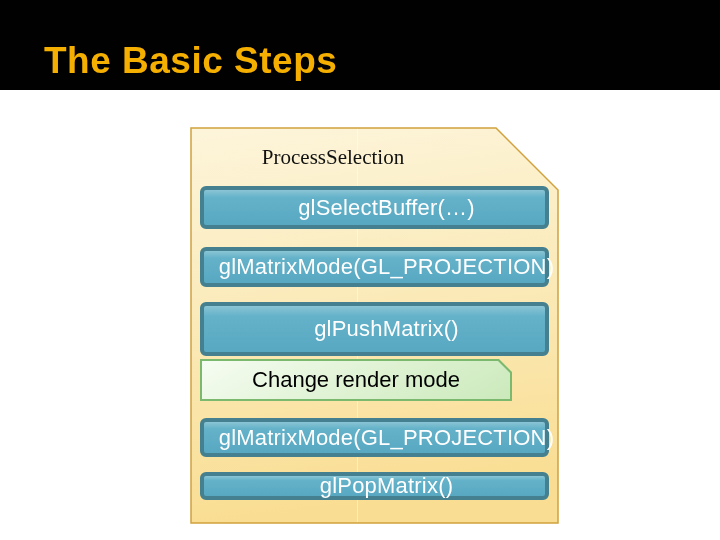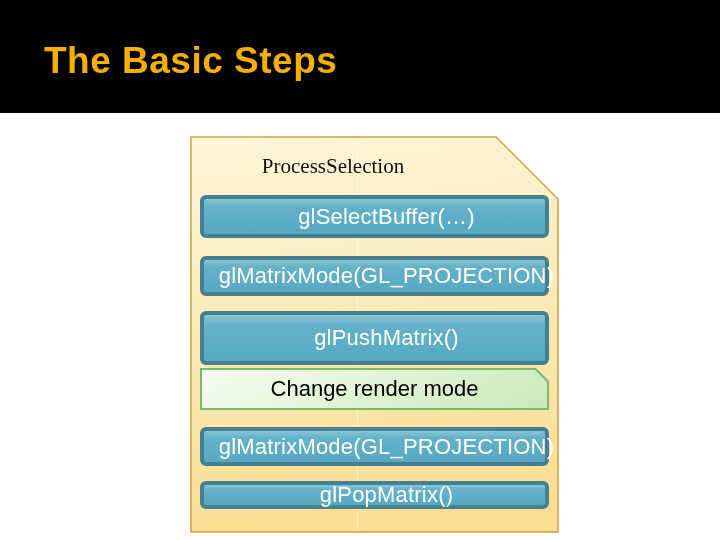--- a/index.html
+++ b/index.html
@@ -13,38 +13,38 @@
     width: 720px;
     height: 540px;
     background: #ffffff;
     overflow: hidden;
   }
 
   
   .title-bar {
     position: absolute;
     left: 0; top: 0;
-    width: 720px; height: 113px;
+    width: 720px; height: 90px;
     background: #010101;
   }
   .title-bar .slide-title {
     position: absolute;
     left: 44px;
     top: 40px;
     font-size: 37px;
     font-weight: bold;
     letter-spacing: 0.5px;
     color: #F4AF00;
     white-space: nowrap;
   }
 
   
   .doc {
     position: absolute;
-    left: 190px; top: 136px;
+    left: 190px; top: 127px;
     width: 369px; height: 397px;
   }
   .doc svg.doc-shape {
     position: absolute;
     left: 0; top: 0;
     display: block;
   }
   .doc .seam {
     position: absolute;
     left: 167px; top: 2px;
@@ -84,21 +84,21 @@
   .s2 { top: 120px; height: 40px; }
   .s3 { top: 175px; height: 54px; }
   .s5 { top: 291px; height: 39px; }
   .s6 { top: 345px; height: 28px; }
 
   
   .step-action {
     position: absolute;
     left: 10px;
     top: 232px;
-    width: 349px;
+    width: 312px;
     height: 42px;
     background: #7BB96F;
     clip-path: polygon(0 0, calc(100% - 13px) 0, 100% 13px, 100% 100%, 0 100%);
   }
   .step-action .inner {
     position: absolute;
     left: 2px; top: 2px; right: 2px; bottom: 2px;
     background: linear-gradient(150deg, #F6FCF2 0%, #E2F4D7 45%, #CBE9BB 100%);
     clip-path: polygon(0 0, calc(100% - 12px) 0, 100% 12px, 100% 100%, 0 100%);
     display: flex;

